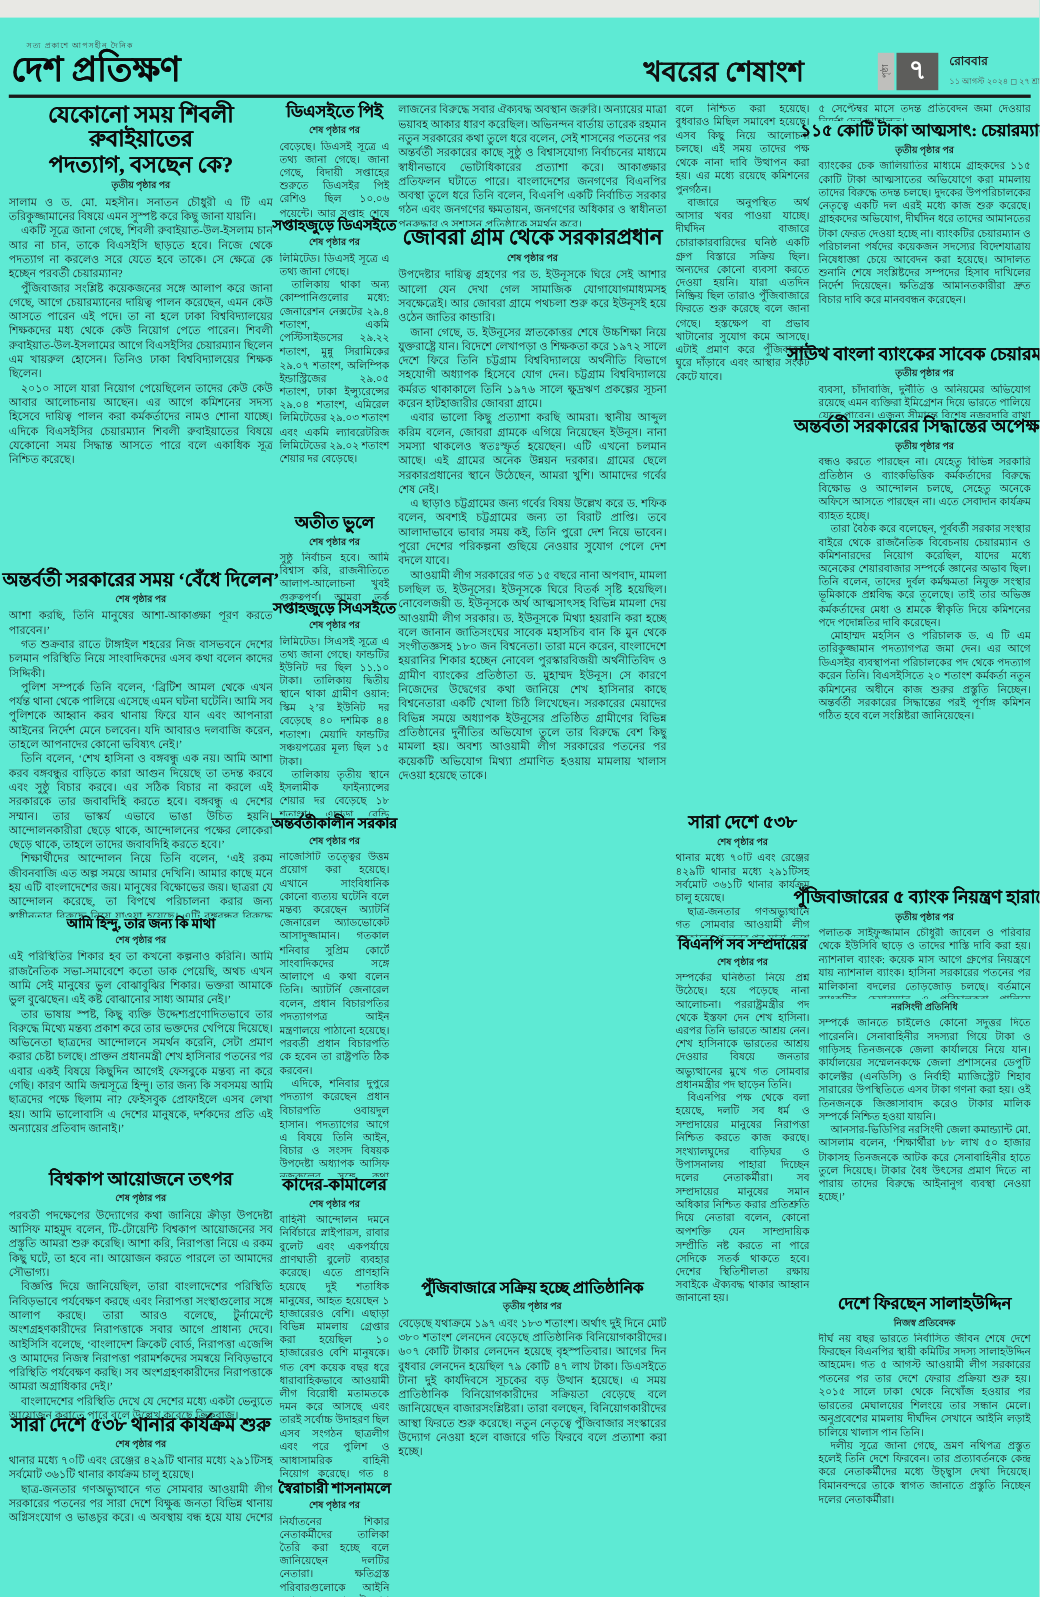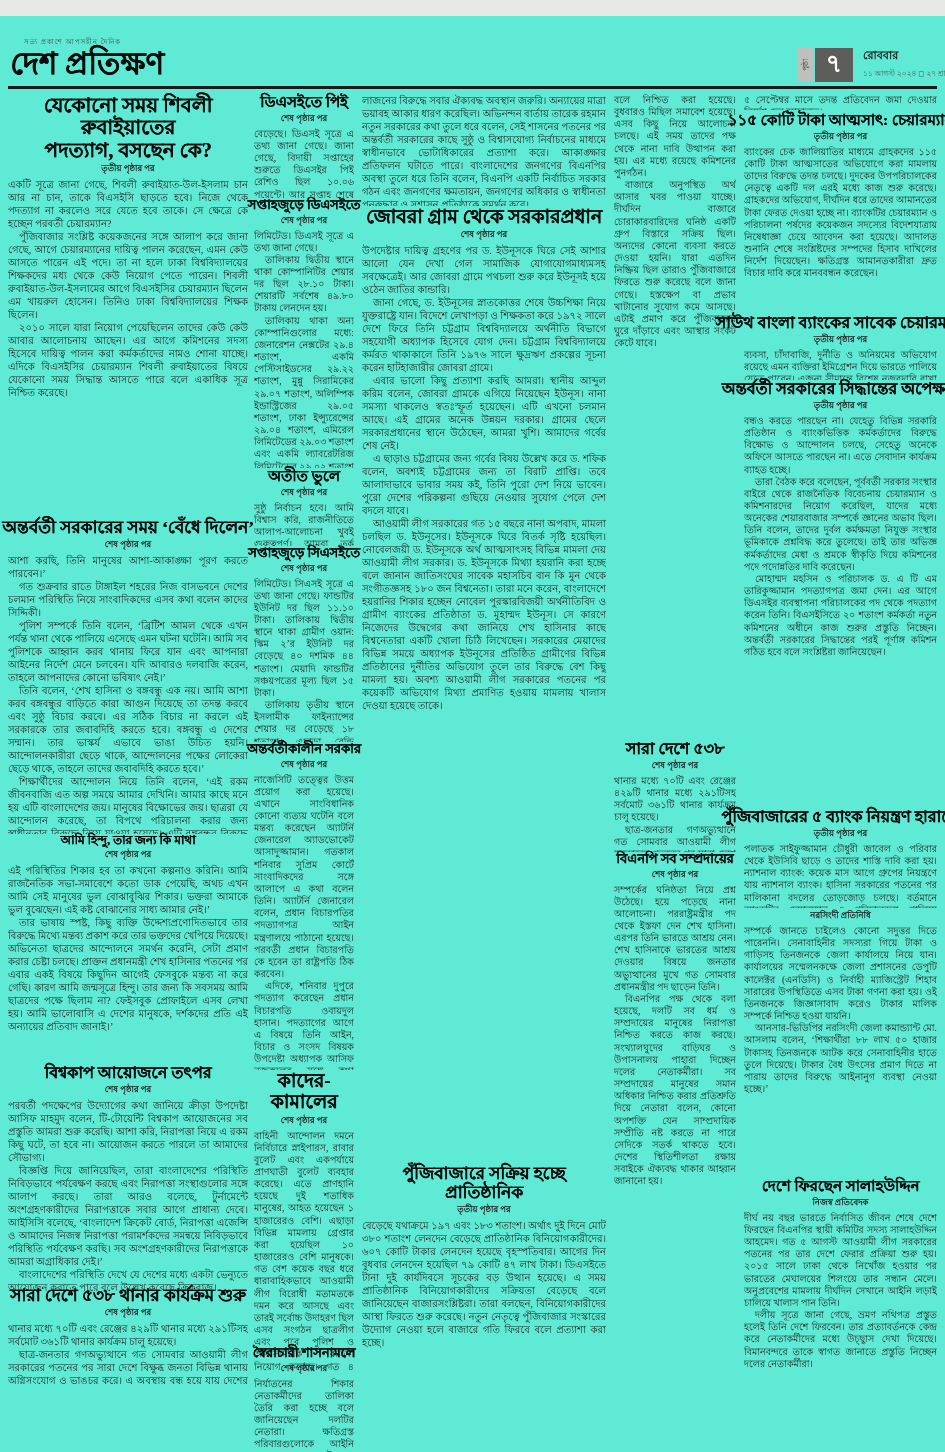--- a/index.html
+++ b/index.html
@@ -34,33 +34,35 @@
 </style>
 </head>
 <body>
 
 <div id="page">
   <div id="header">
     <div id="masthead">
       <div class="tagline">সত্য প্রকাশে আপসহীন দৈনিক</div>
       <div class="title">দেশ প্রতিক্ষণ</div>
     </div>
+    <div id="section-title">খবরের শেষাংশ</div>
     <div id="page-label-box">পৃষ্ঠা</div>
     <div id="page-number-box">৭</div>
     <div id="date-block">
       <div class="day">রোববার</div>
       <div class="date">১১ আগস্ট ২০২৪ ◻ ২৭ শ্রাবণ ১৪৩১</div>
     </div>
   </div>
   <div id="articles">
       <div class="article" style="left: 8px; top: 78px; width: 240px; height: 422px;">
         <div class="hl" style="font-size: 20px;">যেকোনো সময় শিবলী রুবাইয়াতের
 পদত্যাগ, বসছেন কে?</div>
         <div class="byline">তৃতীয় পৃষ্ঠার পর</div>
         <div class="body" style="height: 338px;">
+          <p>সালাম ও ড. মো. মহসীন। সনাতন চৌধুরী এ টি এম তরিকুজ্জামানের বিষয়ে এমন সুস্পষ্ট করে কিছু জানা যায়নি।</p>
           <p>একটি সূত্রে জানা গেছে, শিবলী রুবাইয়াত-উল-ইসলাম চান আর না চান, তাকে বিএসইসি ছাড়তে হবে। নিজে থেকে পদত্যাগ না করলেও সরে যেতে হবে তাকে। সে ক্ষেত্রে কে হচ্ছেন পরবর্তী চেয়ারম্যান?</p>
           <p>পুঁজিবাজার সংশ্লিষ্ট কয়েকজনের সঙ্গে আলাপ করে জানা গেছে, আগে চেয়ারম্যানের দায়িত্ব পালন করেছেন, এমন কেউ আসতে পারেন এই পদে। তা না হলে ঢাকা বিশ্ববিদ্যালয়ের শিক্ষকদের মধ্য থেকে কেউ নিয়োগ পেতে পারেন। শিবলী রুবাইয়াত-উল-ইসলামের আগে বিএসইসির চেয়ারম্যান ছিলেন এম খায়রুল হোসেন। তিনিও ঢাকা বিশ্ববিদ্যালয়ের শিক্ষক ছিলেন।</p>
           <p>২০১০ সালে যারা নিয়োগ পেয়েছিলেন তাদের কেউ কেউ আবার আলোচনায় আছেন। এর আগে কমিশনের সদস্য হিসেবে দায়িত্ব পালন করা কর্মকর্তাদের নামও শোনা যাচ্ছে। এদিকে বিএসইসির চেয়ারম্যান শিবলী রুবাইয়াতের বিষয়ে যেকোনো সময় সিদ্ধান্ত আসতে পারে বলে একাধিক সূত্র নিশ্চিত করেছে।</p>
         </div>
       </div>
       <div class="article" style="left: 8px; top: 502px; width: 240px; height: 316px;">
         <div class="hl nowrap" style="font-size: 17px;">অন্তর্বর্তী সরকারের সময় ‘বেঁধে দিলেন’</div>
         <div class="byline">শেষ পৃষ্ঠার পর</div>
         <div class="body" style="height: 280px;">
           <p>আশা করছি, তিনি মানুষের আশা-আকাঙ্ক্ষা পূরণ করতে পারবেন।’</p>
@@ -100,21 +102,20 @@
         <div class="byline">শেষ পৃষ্ঠার পর</div>
         <div class="body" style="height: 70px;">
           <p>বেড়েছে। ডিএসই সূত্রে এ তথ্য জানা গেছে। জানা গেছে, বিদায়ী সপ্তাহের শুরুতে ডিএসইর পিই রেশিও ছিল ১০.০৬ পয়েন্টে। আর সপ্তাহ শেষে তা ১১.৪২ পয়েন্টে অবস্থান করছে। অর্থাৎ সপ্তাহের ব্যবধানে পিই রেশিও ১.৩৬ পয়েন্ট বা ১৩.৫২ শতাংশ বেড়েছে।</p>
         </div>
       </div>
       <div class="article narrow" style="left: 254px; top: 182px; width: 100px; height: 270px;">
         <div class="hl nowrap" style="font-size: 13px;">সপ্তাহজুড়ে ডিএসইতে</div>
         <div class="byline">শেষ পৃষ্ঠার পর</div>
         <div class="body" style="height: 238px;">
           <p>লিমিটেড। ডিএসই সূত্রে এ তথ্য জানা গেছে।</p>
-          <p>তালিকায় দ্বিতীয় স্থানে থাকা কোম্পানিটির শেয়ার দর ছিল ২৮.১০ টাকা। শেয়ারটি সর্বশেষ ৪৯.৮০ টাকায় লেনদেন হয়।</p>
           <p>তালিকায় থাকা অন্য কোম্পানিগুলোর মধ্যে: জেনারেশন নেক্সটের ২৯.৪ শতাংশ, একমি পেস্টিসাইডসের ২৯.২২ শতাংশ, মুন্নু সিরামিকের ২৯.০৭ শতাংশ, অলিম্পিক ইন্ডাস্ট্রিজের ২৯.০৫ শতাংশ, ঢাকা ইন্স্যুরেন্সের ২৯.০৪ শতাংশ, এমিরেল লিমিটেডের ২৯.০৩ শতাংশ এবং একমি ল্যাবরেটরিজ লিমিটেডের ২৯.০২ শতাংশ শেয়ার দর বেড়েছে।</p>
         </div>
       </div>
       <div class="article narrow" style="left: 254px; top: 452px; width: 100px; height: 78px;">
         <div class="hl" style="font-size: 15px;">অতীত ভুলে</div>
         <div class="byline">শেষ পৃষ্ঠার পর</div>
         <div class="body" style="height: 44px;">
           <p>সুষ্ঠু নির্বাচন হবে। আমি বিশ্বাস করি, রাজনীতিতে আলাপ-আলোচনা খুবই গুরুত্বপূর্ণ। আমরা তর্ক করতে পারি, আমরা বিরুদ্ধমতের বিষয়ে একমত হতে পারি এবং সবসময় একটি সমঝোতা পথ খুঁজে পেতে পারি।</p>
         </div>
       </div>
@@ -128,21 +129,21 @@
       </div>
       <div class="article narrow" style="left: 254px; top: 726px; width: 100px; height: 328px;">
         <div class="hl nowrap" style="font-size: 13px;">অন্তর্বর্তীকালীন সরকার</div>
         <div class="byline">শেষ পৃষ্ঠার পর</div>
         <div class="body" style="height: 296px;">
           <p>নাজেসিটি তত্ত্বের উত্তম প্রয়োগ করা হয়েছে। এখানে সাংবিধানিক কোনো ব্যত্যয় ঘটেনি বলে মন্তব্য করেছেন অ্যাটর্নি জেনারেল অ্যাডভোকেট আসাদুজ্জামান। গতকাল শনিবার সুপ্রিম কোর্টে সাংবাদিকদের সঙ্গে আলাপে এ কথা বলেন তিনি। অ্যাটর্নি জেনারেল বলেন, প্রধান বিচারপতির পদত্যাগপত্র আইন মন্ত্রণালয়ে পাঠানো হয়েছে। পরবর্তী প্রধান বিচারপতি কে হবেন তা রাষ্ট্রপতি ঠিক করবেন।</p>
           <p>এদিকে, শনিবার দুপুরে পদত্যাগ করেছেন প্রধান বিচারপতি ওবায়দুল হাসান। পদত্যাগের আগে এ বিষয়ে তিনি আইন, বিচার ও সংসদ বিষয়ক উপদেষ্টা অধ্যাপক আসিফ নজরুলের সঙ্গে কথা বলেছেন।</p>
         </div>
       </div>
       <div class="article narrow" style="left: 254px; top: 1054px; width: 100px; height: 276px;">
-        <div class="hl" style="font-size: 19px;">কাদের-কামালের</div>
+        <div class="hl" style="font-size: 15px;">কাদের-কামালের</div>
         <div class="byline">শেষ পৃষ্ঠার পর</div>
         <div class="body" style="height: 242px;">
           <p>বাহিনী আন্দোলন দমনে নির্বিচারে স্নাইপারস, রাবার বুলেট এবং একপর্যায়ে প্রাণঘাতী বুলেট ব্যবহার করেছে। এতে প্রাণহানি হয়েছে দুই শতাধিক মানুষের, আহত হয়েছেন ১ হাজারেরও বেশি। এছাড়া বিভিন্ন মামলায় গ্রেপ্তার করা হয়েছিল ১০ হাজারেরও বেশি মানুষকে। গত বেশ কয়েক বছর ধরে ধারাবাহিকভাবে আওয়ামী লীগ বিরোধী মতামতকে দমন করে আসছে এবং তারই সর্বোচ্চ উদাহরণ ছিল এসব সংগঠন ছাত্রলীগ এবং পরে পুলিশ ও আধাসামরিক বাহিনী নিয়োগ করেছে। গত ৪ আগস্ট ছিল সেই আন্দোলনের সর্বোচ্চ পর্যায়। সেদিন বাংলাদেশজুড়ে শতাধিক মানুষ নিহত হন।’</p>
         </div>
       </div>
       <div class="article narrow" style="left: 254px; top: 1330px; width: 100px; height: 118px;">
         <div class="hl nowrap" style="font-size: 13px;">স্বৈরাচারী শাসনামলে</div>
         <div class="byline">শেষ পৃষ্ঠার পর</div>
         <div class="body" style="height: 86px;">
           <p>নির্যাতনের শিকার নেতাকর্মীদের তালিকা তৈরি করা হচ্ছে বলে জানিয়েছেন দলটির নেতারা। ক্ষতিগ্রস্ত পরিবারগুলোকে আইনি সহায়তা দেওয়ার উদ্যোগ নেওয়া হয়েছে। গুম, খুন ও মিথ্যা মামলার বিচারের দাবিতে কর্মসূচি অব্যাহত থাকবে বলেও জানানো হয়।</p>
@@ -158,21 +159,21 @@
         <div class="byline">শেষ পৃষ্ঠার পর</div>
         <div class="body" style="height: 920px;">
           <p>উপদেষ্টার দায়িত্ব গ্রহণের পর ড. ইউনূসকে ঘিরে সেই আশার আলো যেন দেখা গেল সামাজিক যোগাযোগমাধ্যমসহ সবক্ষেত্রেই। আর জোবরা গ্রামে পথচলা শুরু করে ইউনূসই হয়ে ওঠেন জাতির কান্ডারি।</p>
           <p>জানা গেছে, ড. ইউনূসের স্নাতকোত্তর শেষে উচ্চশিক্ষা নিয়ে যুক্তরাষ্ট্রে যান। বিদেশে লেখাপড়া ও শিক্ষকতা করে ১৯৭২ সালে দেশে ফিরে তিনি চট্টগ্রাম বিশ্ববিদ্যালয়ে অর্থনীতি বিভাগে সহযোগী অধ্যাপক হিসেবে যোগ দেন। চট্টগ্রাম বিশ্ববিদ্যালয়ে কর্মরত থাকাকালে তিনি ১৯৭৬ সালে ক্ষুদ্রঋণ প্রকল্পের সূচনা করেন হাটহাজারীর জোবরা গ্রামে।</p>
           <p>এবার ভালো কিছু প্রত্যাশা করছি আমরা। স্থানীয় আব্দুল করিম বলেন, জোবরা গ্রামকে এগিয়ে নিয়েছেন ইউনূস। নানা সমস্যা থাকলেও স্বতঃস্ফূর্ত হয়েছেন। এটি এখনো চলমান আছে। এই গ্রামের অনেক উন্নয়ন দরকার। গ্রামের ছেলে সরকারপ্রধানের স্থানে উঠেছেন, আমরা খুশি। আমাদের গর্বের শেষ নেই।</p>
           <p>এ ছাড়াও চট্টগ্রামের জন্য গর্বের বিষয় উল্লেখ করে ড. শফিক বলেন, অবশ্যই চট্টগ্রামের জন্য তা বিরাট প্রাপ্তি। তবে আলাদাভাবে ভাবার সময় কই, তিনি পুরো দেশ নিয়ে ভাবেন। পুরো দেশের পরিকল্পনা গুছিয়ে নেওয়ার সুযোগ পেলে দেশ বদলে যাবে।</p>
           <p>আওয়ামী লীগ সরকারের গত ১৫ বছরে নানা অপবাদ, মামলা চলছিল ড. ইউনূসের। ইউনূসকে ঘিরে বিতর্ক সৃষ্টি হয়েছিল। নোবেলজয়ী ড. ইউনূসকে অর্থ আত্মসাৎসহ বিভিন্ন মামলা দেয় আওয়ামী লীগ সরকার। ড. ইউনূসকে মিথ্যা হয়রানি করা হচ্ছে বলে জানান জাতিসংঘের সাবেক মহাসচিব বান কি মুন থেকে সংগীতজ্ঞসহ ১৮০ জন বিশ্বনেতা। তারা মনে করেন, বাংলাদেশে হয়রানির শিকার হচ্ছেন নোবেল পুরস্কারবিজয়ী অর্থনীতিবিদ ও গ্রামীণ ব্যাংকের প্রতিষ্ঠাতা ড. মুহাম্মদ ইউনূস। সে কারণে নিজেদের উদ্বেগের কথা জানিয়ে শেখ হাসিনার কাছে বিশ্বনেতারা একটি খোলা চিঠি লিখেছেন। সরকারের মেয়াদের বিভিন্ন সময়ে অধ্যাপক ইউনূসের প্রতিষ্ঠিত গ্রামীণের বিভিন্ন প্রতিষ্ঠানের দুর্নীতির অভিযোগ তুলে তার বিরুদ্ধে বেশ কিছু মামলা হয়। অবশ্য আওয়ামী লীগ সরকারের পতনের পর কয়েকটি অভিযোগ মিথ্যা প্রমাণিত হওয়ায় মামলায় খালাস দেওয়া হয়েছে তাকে।</p>
         </div>
       </div>
       <div class="article" style="left: 362px; top: 1148px; width: 244px; height: 300px;">
-        <div class="hl" style="font-size: 17px;">পুঁজিবাজারে সক্রিয় হচ্ছে প্রাতিষ্ঠানিক</div>
+        <div class="hl" style="font-size: 14px;">পুঁজিবাজারে সক্রিয় হচ্ছে প্রাতিষ্ঠানিক</div>
         <div class="byline">তৃতীয় পৃষ্ঠার পর</div>
         <div class="body" style="height: 245px;">
           <p>বেড়েছে যথাক্রমে ১৯৭ এবং ১৮৩ শতাংশ। অর্থাৎ দুই দিনে মোট ৩৮০ শতাংশ লেনদেন বেড়েছে প্রাতিষ্ঠানিক বিনিয়োগকারীদের। ৬০৭ কোটি টাকার লেনদেন হয়েছে বৃহস্পতিবার। আগের দিন বুধবার লেনদেন হয়েছিল ৭৯ কোটি ৪৭ লাখ টাকা। ডিএসইতে টানা দুই কার্যদিবসে সূচকের বড় উত্থান হয়েছে। এ সময় প্রাতিষ্ঠানিক বিনিয়োগকারীদের সক্রিয়তা বেড়েছে বলে জানিয়েছেন বাজারসংশ্লিষ্টরা। তারা বলছেন, বিনিয়োগকারীদের আস্থা ফিরতে শুরু করেছে। নতুন নেতৃত্বে পুঁজিবাজার সংস্কারের উদ্যোগ নেওয়া হলে বাজারে গতি ফিরবে বলে প্রত্যাশা করা হচ্ছে।</p>
         </div>
       </div>
       <div class="article narrow" style="left: 614px; top: 78px; width: 122px; height: 646px;">
         <div class="body" style="height: 646px;">
           <p>বলে নিশ্চিত করা হয়েছে। বুধবারও মিছিল সমাবেশ হয়েছে। এসব কিছু নিয়ে আলোচনা চলছে। এই সময় তাদের পক্ষ থেকে নানা দাবি উত্থাপন করা হয়। এর মধ্যে রয়েছে কমিশনের পুনর্গঠন।</p>
           <p>বাজারে অনুপস্থিত অর্থ আসার খবর পাওয়া যাচ্ছে। দীর্ঘদিন বাজারে চোরাকারবারিদের ঘনিষ্ঠ একটি গ্রুপ বিস্তারে সক্রিয় ছিল। অন্যদের কোনো ব্যবসা করতে দেওয়া হয়নি। যারা এতদিন নিষ্ক্রিয় ছিল তারাও পুঁজিবাজারে ফিরতে শুরু করেছে বলে জানা গেছে। হস্তক্ষেপ বা প্রভাব খাটানোর সুযোগ কমে আসছে। এটাই প্রমাণ করে পুঁজিবাজার ঘুরে দাঁড়াবে এবং আস্থার সংকট কেটে যাবে।</p>
         </div>

